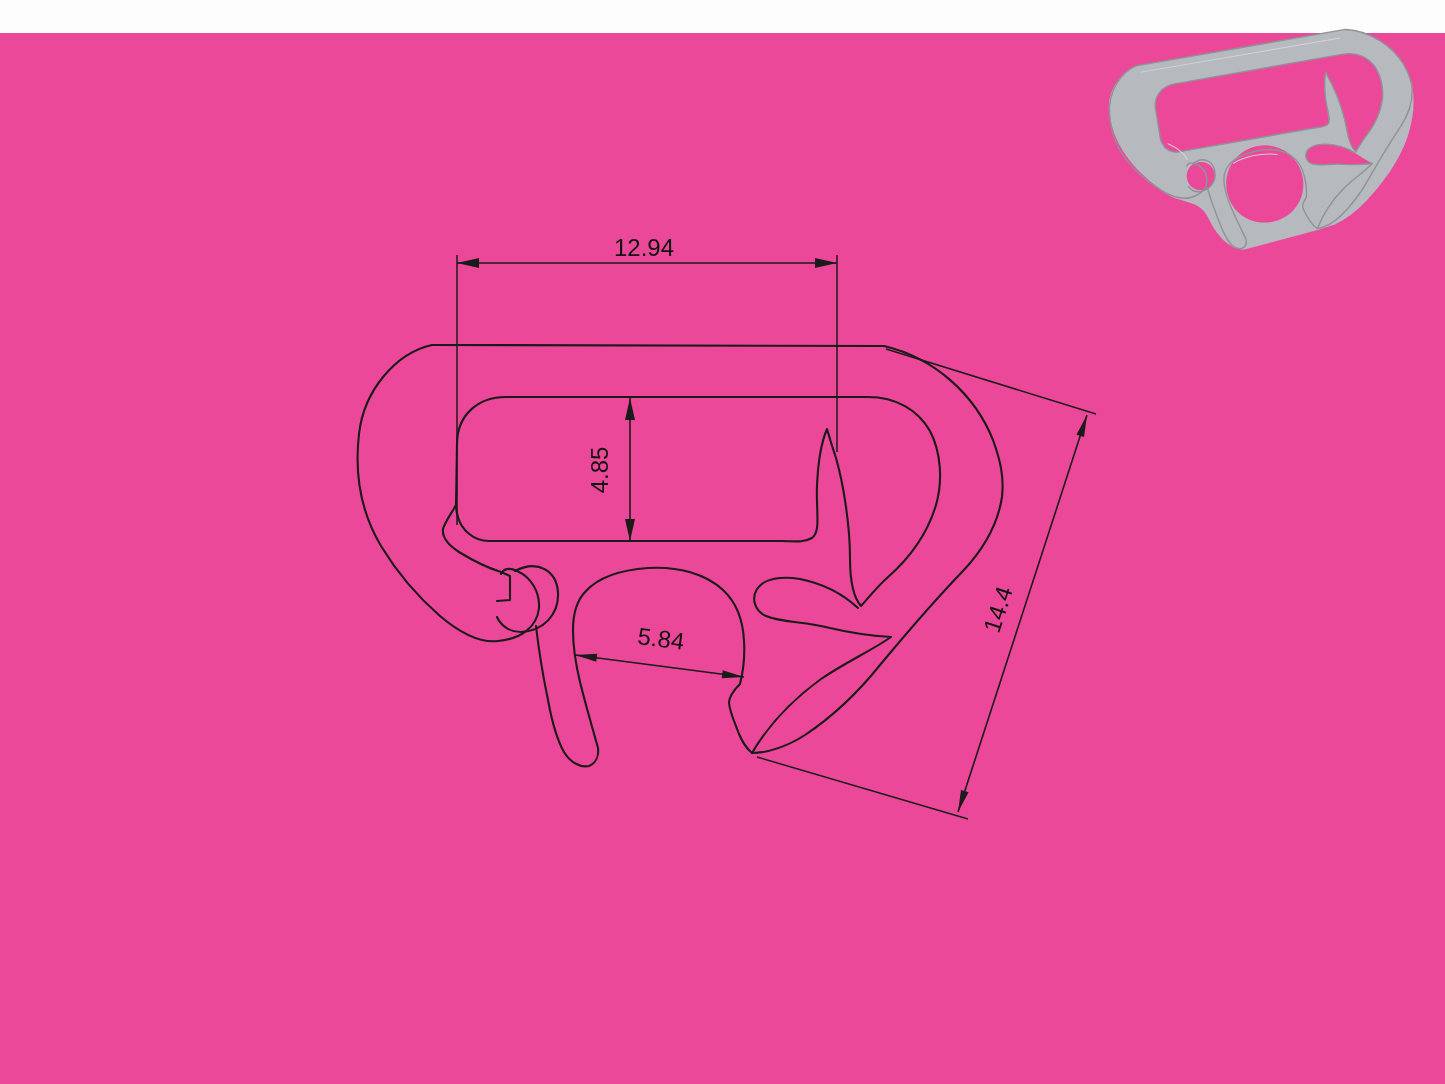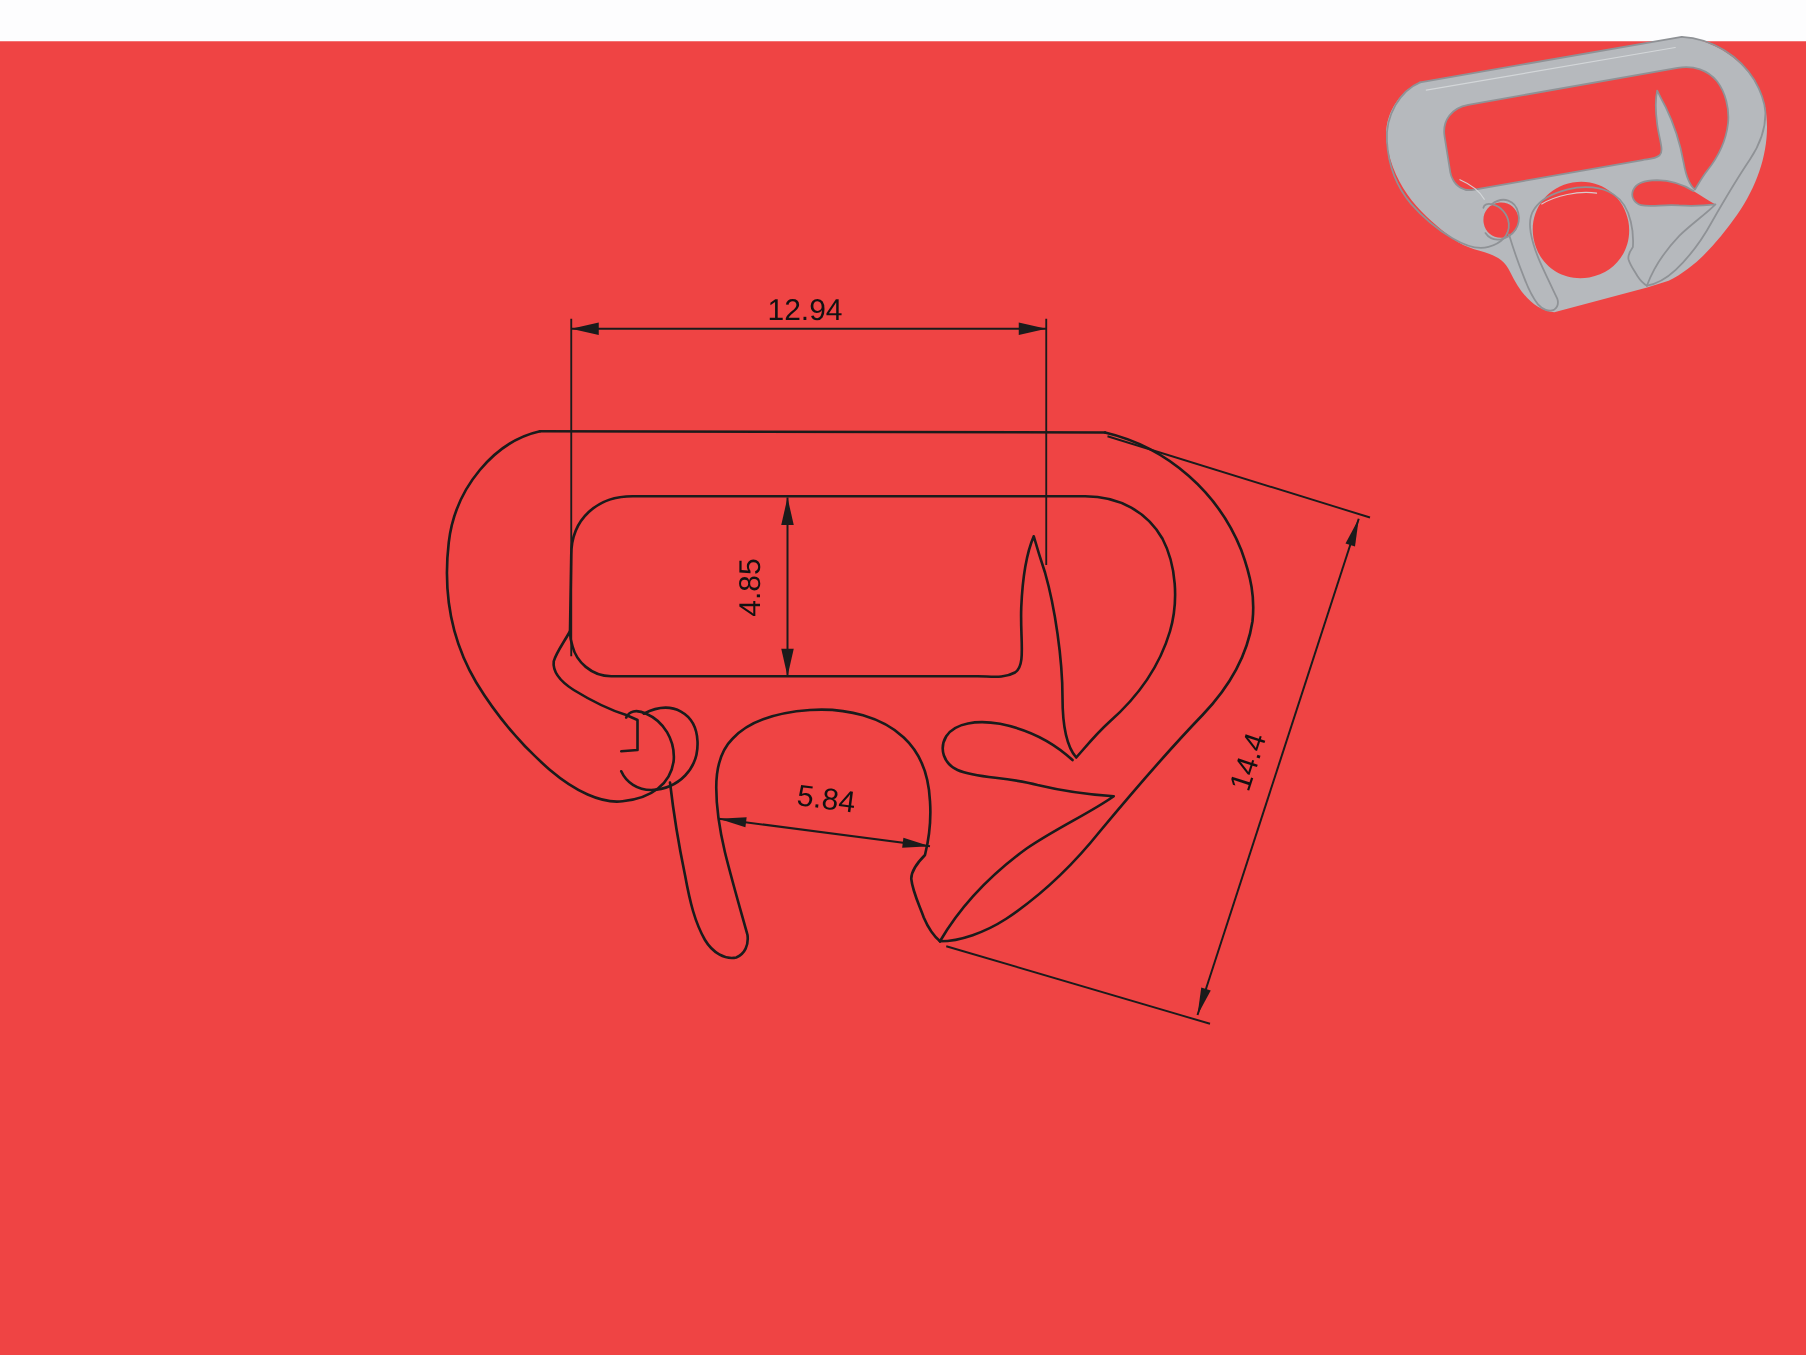--- a/index.html
+++ b/index.html
@@ -1,19 +1,19 @@
 <!DOCTYPE html>
 <html><head>
 <meta charset="utf-8">
 <style>
   html,body{margin:0;padding:0;background:#ffffff;}
   .canvas{
     position:relative;
     width:1445px;height:1084px;
-    background:#ef4444;
+    background:#ec4899;
     overflow:hidden;
     font-family:"Liberation Sans", sans-serif;
   }
   .top-band{
     position:absolute;left:0;top:0;width:1445px;height:33px;
     background:#fdfdfe;
   }
   svg{position:absolute;left:0;top:0;}
   .profile-line{fill:none;stroke:#1b1b1b;stroke-width:2.1;stroke-linecap:round;stroke-linejoin:round;}
   .dim-line{fill:none;stroke:#1b1b1b;stroke-width:1.6;stroke-linecap:butt;}

